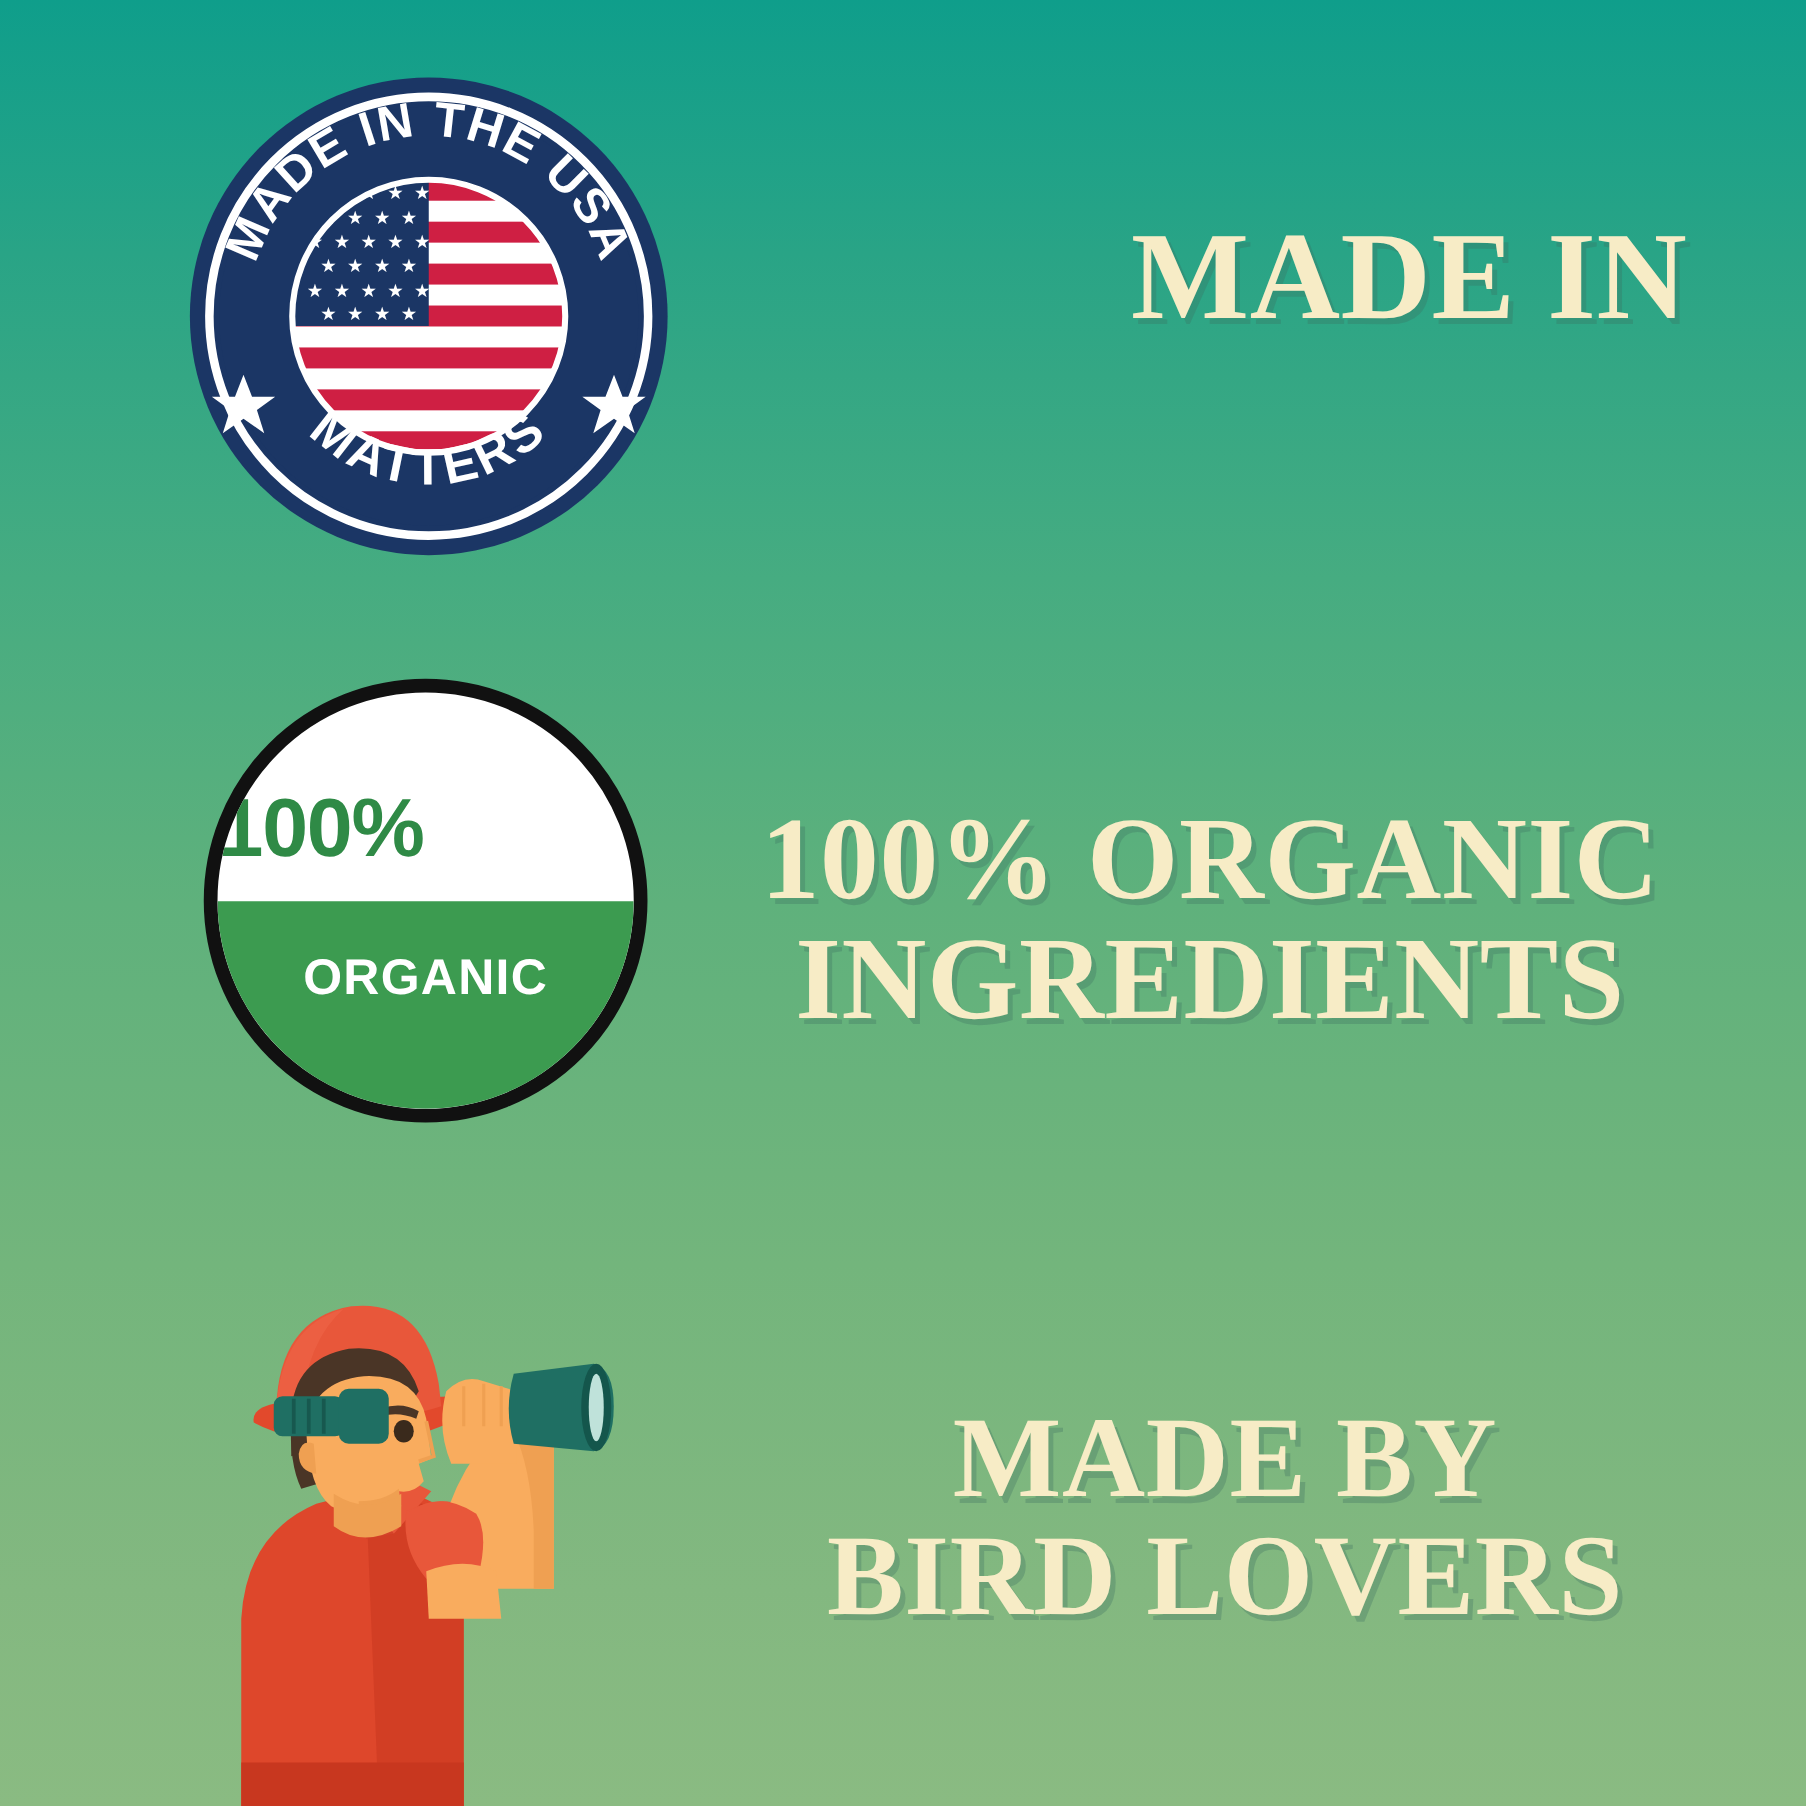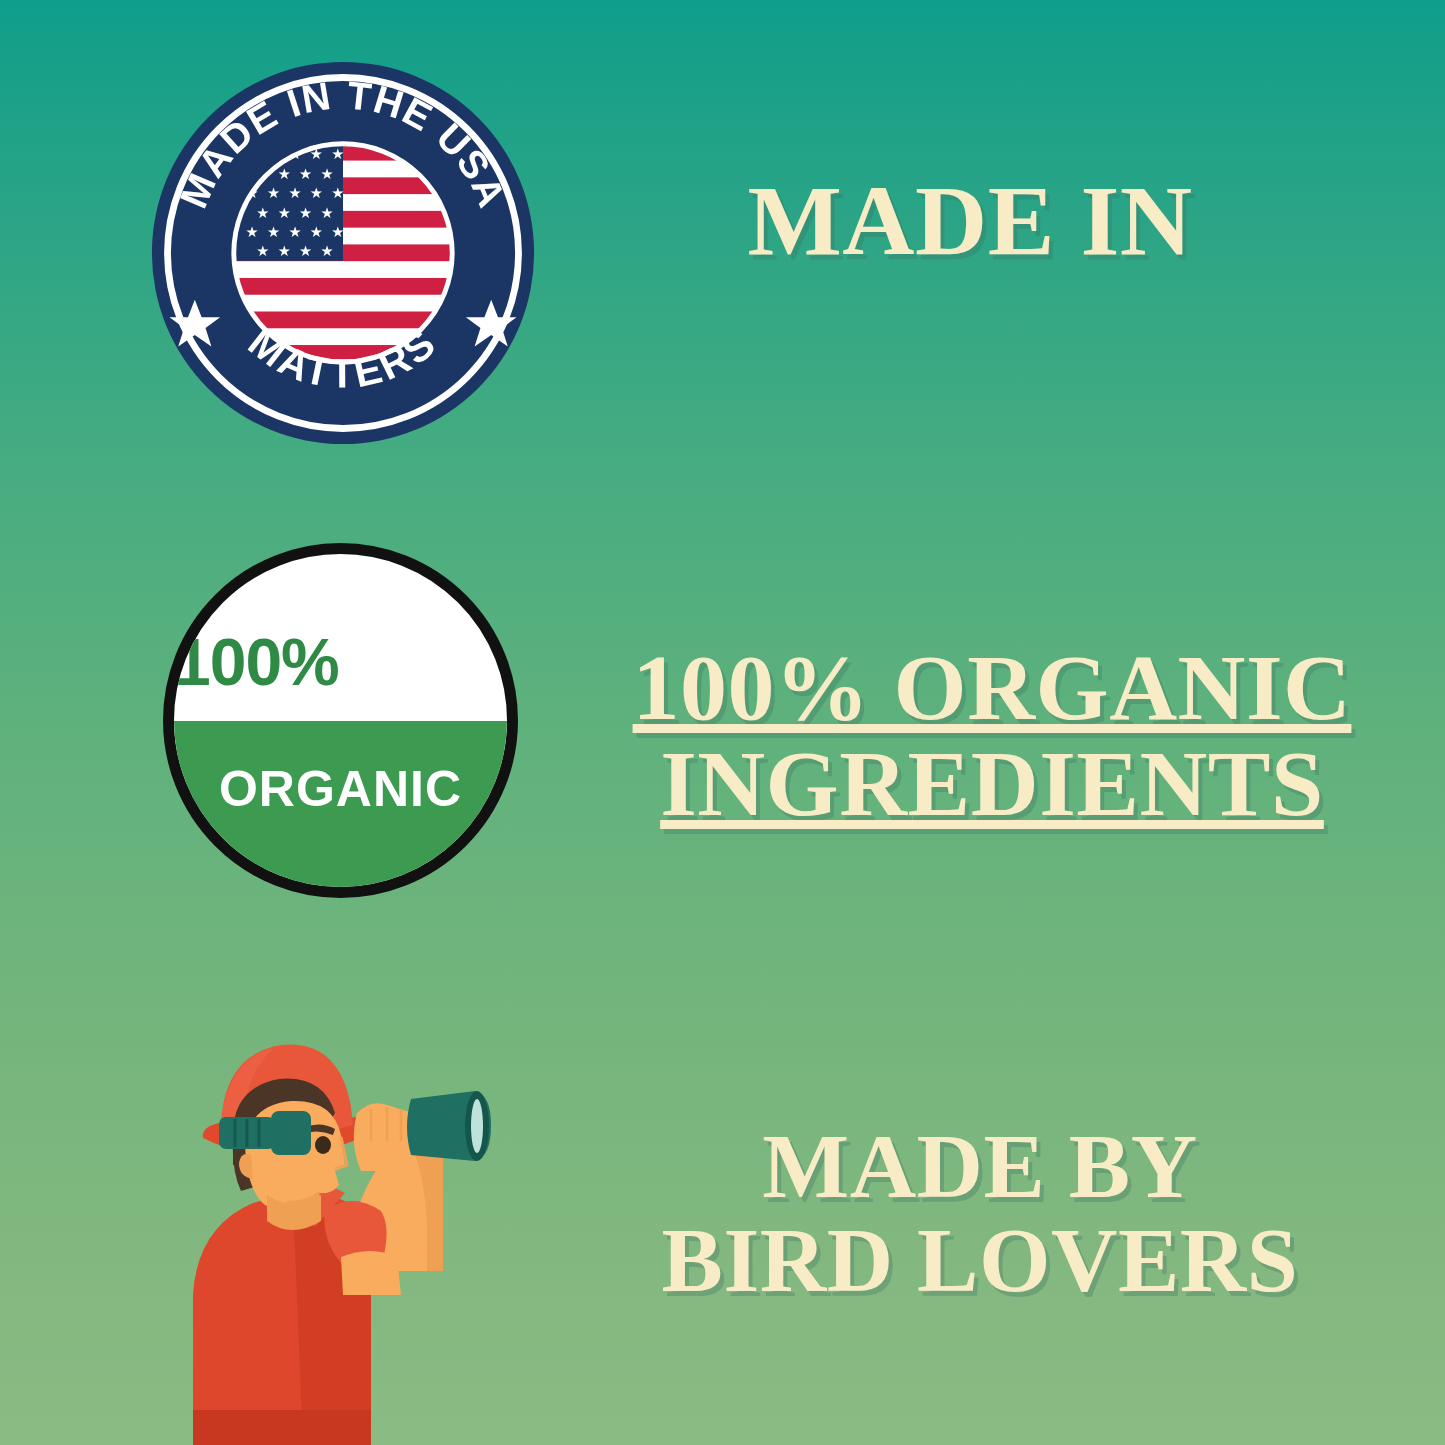--- a/index.html
+++ b/index.html
@@ -45,20 +45,21 @@
     left: 148px;
     top: 58px;
     width: 390px;
     height: 390px;
   }
   #row1-text {
     left: 590px;
     top: 170px;
     width: 760px;
     font-size: 100px;
+    text-align: right;
   }
 
   
   #organic-badge {
     position: absolute;
     left: 163px;
     top: 543px;
     width: 355px;
     height: 355px;
   }
@@ -89,29 +90,28 @@
     letter-spacing: -1px;
   }
   .org-word {
     position: absolute;
     top: 62%;
     left: 0; right: 0;
     text-align: center;
     color: #ffffff;
     font-family: "Liberation Sans", sans-serif;
     font-weight: bold;
-    font-size: 50px;
+    font-size: 40px;
     letter-spacing: 1px;
   }
   #row2-text {
-    left: 612px;
+    left: 588px;
     top: 640px;
     width: 760px;
     font-size: 94px;
-    text-decoration: underline;
   }
 
   
   #birder {
     position: absolute;
     left: 175px;
     top: 995px;
     width: 340px;
     height: 450px;
   }

